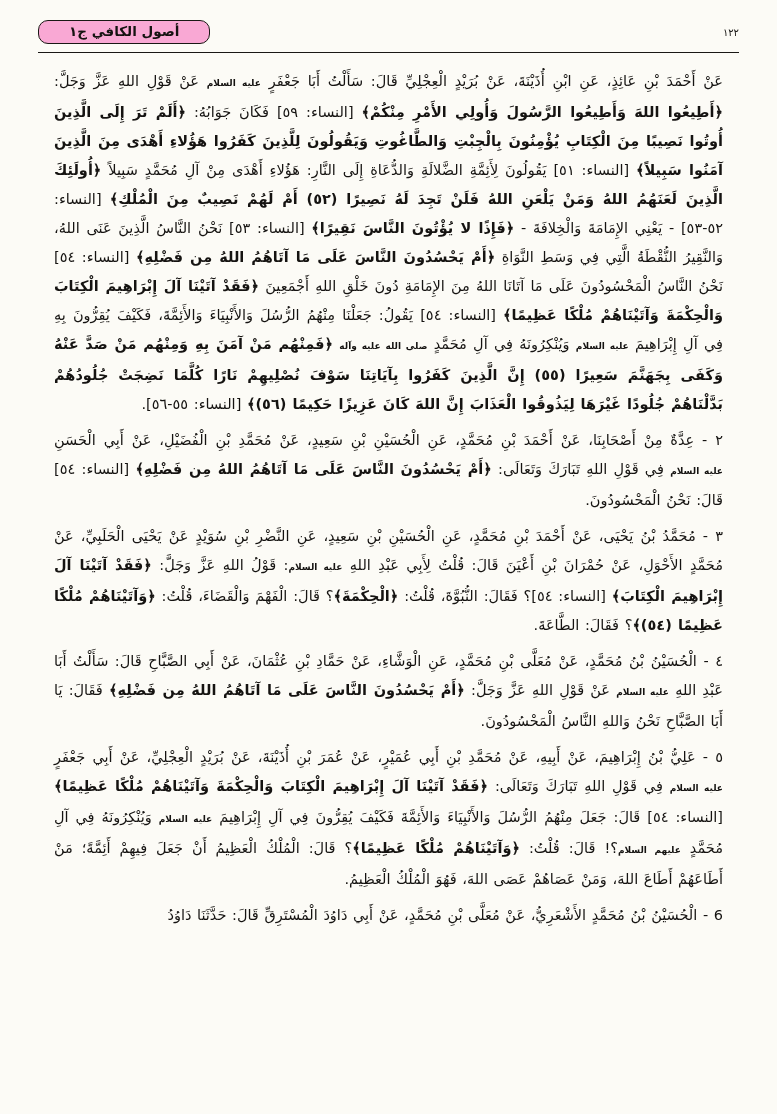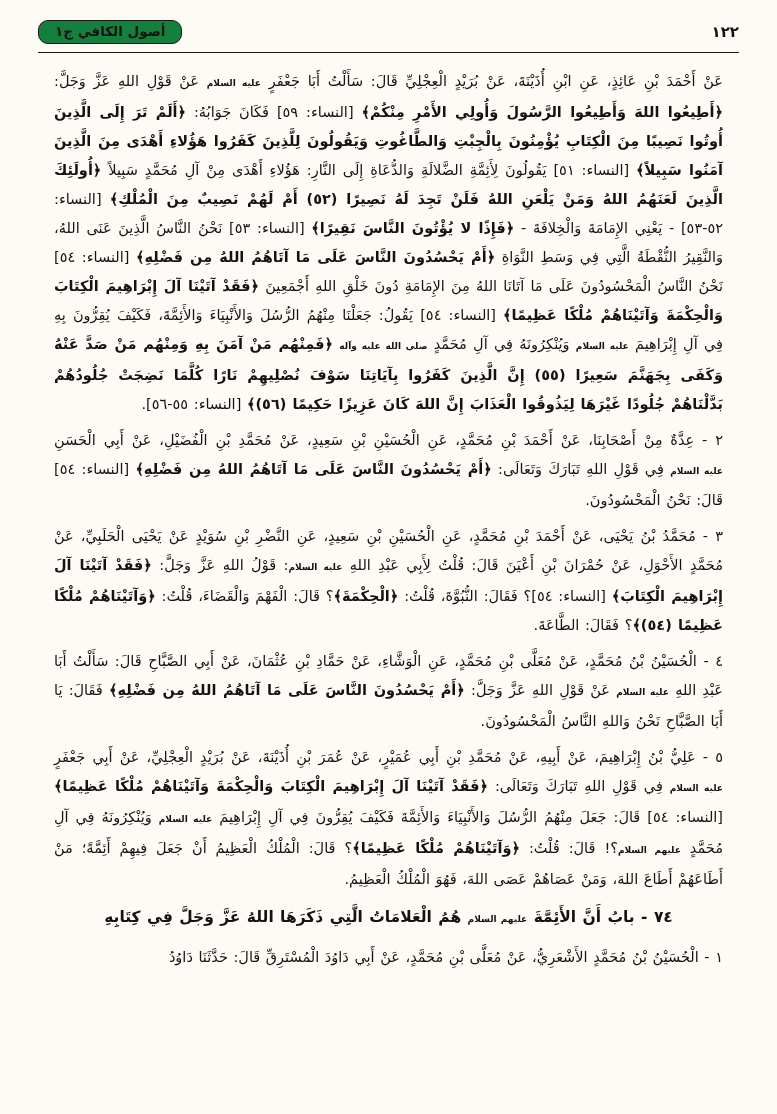--- a/index.html
+++ b/index.html
@@ -2,22 +2,22 @@
 <html lang="ar" dir="rtl"><head>
 <meta charset="utf-8">
 <style>
   html,body{margin:0;padding:0;background:#e8e6e0;}
   .page{
     width:777px;height:1114px;box-sizing:border-box;overflow:hidden;
     background:#fcfbf6;color:#151311;margin:0 auto;position:relative;
     font-family:"DejaVu Sans", sans-serif;direction:rtl;
   }
   .header{display:flex;justify-content:space-between;align-items:center;padding:20px 38px 6px;}
-  .page-number{font-weight:bold;font-size:15px;letter-spacing:1px;margin-left:29px;}
-  .title-box{border:1.7px solid #1a1815;border-radius:10px;padding:2px 16px 4px;font-weight:bold;font-size:13.5px;background:#15803d;}
+  .page-number{font-weight:normal;font-size:10px;letter-spacing:1px;margin-left:29px;}
+  .title-box{border:1.7px solid #1a1815;border-radius:10px;padding:2px 30px 4px;font-weight:bold;font-size:13.5px;background:#f9a8d4;}
   .rule{border-top:1.7px solid #1a1815;margin:2px 38px 0;}
   .page-body{padding:14px 38px 0;font-size:14.5px;line-height:29px;text-align:justify;}
   .para{margin:0 16px 7px;}
   .quran{font-weight:bold;}
   .hon{font-size:9px;font-weight:bold;white-space:nowrap;}
   .chapter-heading{font-size:15.5px;font-weight:bold;text-align:center;margin:9px 26px;line-height:29px;}
   .para, .chapter-heading{word-spacing:1px;}
 </style>
 </head>
 <body>
@@ -32,17 +32,16 @@
   </div>
 
   <div class="rule"></div>
 
   <div class="page-body">
     <p class="para rich">عَنْ أَحْمَدَ بْنِ عَائِذٍ، عَنِ ابْنِ أُذَيْنَةَ، عَنْ بُرَيْدٍ الْعِجْلِيِّ قَالَ: سَأَلْتُ أَبَا جَعْفَرٍ <span class="hon">عليه السلام</span> عَنْ قَوْلِ اللهِ عَزَّ وَجَلَّ: <span class="quran">﴿أَطِيعُوا اللهَ وَأَطِيعُوا الرَّسُولَ وَأُولِي الأَمْرِ مِنْكُمْ﴾</span> [النساء: ٥٩] فَكَانَ جَوَابُهُ: <span class="quran">﴿أَلَمْ تَرَ إِلَى الَّذِينَ أُوتُوا نَصِيبًا مِنَ الْكِتَابِ يُؤْمِنُونَ بِالْجِبْتِ وَالطَّاغُوتِ وَيَقُولُونَ لِلَّذِينَ كَفَرُوا هَؤُلاءِ أَهْدَى مِنَ الَّذِينَ آمَنُوا سَبِيلاً﴾</span> [النساء: ٥١] يَقُولُونَ لِأَئِمَّةِ الضَّلالَةِ وَالدُّعَاةِ إِلَى النَّارِ: هَؤُلاءِ أَهْدَى مِنْ آلِ مُحَمَّدٍ سَبِيلاً <span class="quran">﴿أُولَئِكَ الَّذِينَ لَعَنَهُمُ اللهُ وَمَنْ يَلْعَنِ اللهُ فَلَنْ تَجِدَ لَهُ نَصِيرًا (٥٢) أَمْ لَهُمْ نَصِيبٌ مِنَ الْمُلْكِ﴾</span> [النساء: ٥٢-٥٣] - يَعْنِي الإِمَامَةَ وَالْخِلافَةَ - <span class="quran">﴿فَإِذًا لا يُؤْتُونَ النَّاسَ نَقِيرًا﴾</span> [النساء: ٥٣] نَحْنُ النَّاسُ الَّذِينَ عَنَى اللهُ، وَالنَّقِيرُ النُّقْطَةُ الَّتِي فِي وَسَطِ النَّوَاةِ <span class="quran">﴿أَمْ يَحْسُدُونَ النَّاسَ عَلَى مَا آتَاهُمُ اللهُ مِن فَضْلِهِ﴾</span> [النساء: ٥٤] نَحْنُ النَّاسُ الْمَحْسُودُونَ عَلَى مَا آتَانَا اللهُ مِنَ الإِمَامَةِ دُونَ خَلْقِ اللهِ أَجْمَعِينَ <span class="quran">﴿فَقَدْ آتَيْنَا آلَ إِبْرَاهِيمَ الْكِتَابَ وَالْحِكْمَةَ وَآتَيْنَاهُمْ مُلْكًا عَظِيمًا﴾</span> [النساء: ٥٤] يَقُولُ: جَعَلْنَا مِنْهُمُ الرُّسُلَ وَالأَنْبِيَاءَ وَالأَئِمَّةَ، فَكَيْفَ يُقِرُّونَ بِهِ فِي آلِ إِبْرَاهِيمَ <span class="hon">عليه السلام</span> وَيُنْكِرُونَهُ فِي آلِ مُحَمَّدٍ <span class="hon">صلى الله عليه وآله</span> <span class="quran">﴿فَمِنْهُم مَنْ آمَنَ بِهِ وَمِنْهُم مَنْ صَدَّ عَنْهُ وَكَفَى بِجَهَنَّمَ سَعِيرًا (٥٥) إِنَّ الَّذِينَ كَفَرُوا بِآيَاتِنَا سَوْفَ نُصْلِيهِمْ نَارًا كُلَّمَا نَضِجَتْ جُلُودُهُمْ بَدَّلْنَاهُمْ جُلُودًا غَيْرَهَا لِيَذُوقُوا الْعَذَابَ إِنَّ اللهَ كَانَ عَزِيزًا حَكِيمًا (٥٦)﴾</span> [النساء: ٥٥-٥٦].</p>
     <p class="para rich">٢ - عِدَّةٌ مِنْ أَصْحَابِنَا، عَنْ أَحْمَدَ بْنِ مُحَمَّدٍ، عَنِ الْحُسَيْنِ بْنِ سَعِيدٍ، عَنْ مُحَمَّدِ بْنِ الْفُضَيْلِ، عَنْ أَبِي الْحَسَنِ <span class="hon">عليه السلام</span> فِي قَوْلِ اللهِ تَبَارَكَ وَتَعَالَى: <span class="quran">﴿أَمْ يَحْسُدُونَ النَّاسَ عَلَى مَا آتَاهُمُ اللهُ مِن فَضْلِهِ﴾</span> [النساء: ٥٤] قَالَ: نَحْنُ الْمَحْسُودُونَ.</p>
     <p class="para rich">٣ - مُحَمَّدُ بْنُ يَحْيَى، عَنْ أَحْمَدَ بْنِ مُحَمَّدٍ، عَنِ الْحُسَيْنِ بْنِ سَعِيدٍ، عَنِ النَّضْرِ بْنِ سُوَيْدٍ عَنْ يَحْيَى الْحَلَبِيِّ، عَنْ مُحَمَّدٍ الأَحْوَلِ، عَنْ حُمْرَانَ بْنِ أَعْيَنَ قَالَ: قُلْتُ لِأَبِي عَبْدِ اللهِ <span class="hon">عليه السلام</span>: قَوْلُ اللهِ عَزَّ وَجَلَّ: <span class="quran">﴿فَقَدْ آتَيْنَا آلَ إِبْرَاهِيمَ الْكِتَابَ﴾</span> [النساء: ٥٤]؟ فَقَالَ: النُّبُوَّةَ، قُلْتُ: <span class="quran">﴿الْحِكْمَةَ﴾</span>؟ قَالَ: الْفَهْمَ وَالْقَضَاءَ، قُلْتُ: <span class="quran">﴿وَآتَيْنَاهُمْ مُلْكًا عَظِيمًا (٥٤)﴾</span>؟ فَقَالَ: الطَّاعَةَ.</p>
     <p class="para rich">٤ - الْحُسَيْنُ بْنُ مُحَمَّدٍ، عَنْ مُعَلَّى بْنِ مُحَمَّدٍ، عَنِ الْوَشَّاءِ، عَنْ حَمَّادِ بْنِ عُثْمَانَ، عَنْ أَبِي الصَّبَّاحِ قَالَ: سَأَلْتُ أَبَا عَبْدِ اللهِ <span class="hon">عليه السلام</span> عَنْ قَوْلِ اللهِ عَزَّ وَجَلَّ: <span class="quran">﴿أَمْ يَحْسُدُونَ النَّاسَ عَلَى مَا آتَاهُمُ اللهُ مِن فَضْلِهِ﴾</span> فَقَالَ: يَا أَبَا الصَّبَّاحِ نَحْنُ وَاللهِ النَّاسُ الْمَحْسُودُونَ.</p>
     <p class="para rich">٥ - عَلِيُّ بْنُ إِبْرَاهِيمَ، عَنْ أَبِيهِ، عَنْ مُحَمَّدِ بْنِ أَبِي عُمَيْرٍ، عَنْ عُمَرَ بْنِ أُذَيْنَةَ، عَنْ بُرَيْدٍ الْعِجْلِيِّ، عَنْ أَبِي جَعْفَرٍ <span class="hon">عليه السلام</span> فِي قَوْلِ اللهِ تَبَارَكَ وَتَعَالَى: <span class="quran">﴿فَقَدْ آتَيْنَا آلَ إِبْرَاهِيمَ الْكِتَابَ وَالْحِكْمَةَ وَآتَيْنَاهُمْ مُلْكًا عَظِيمًا﴾</span> [النساء: ٥٤] قَالَ: جَعَلَ مِنْهُمُ الرُّسُلَ وَالأَنْبِيَاءَ وَالأَئِمَّةَ فَكَيْفَ يُقِرُّونَ فِي آلِ إِبْرَاهِيمَ <span class="hon">عليه السلام</span> وَيُنْكِرُونَهُ فِي آلِ مُحَمَّدٍ <span class="hon">عليهم السلام</span>؟! قَالَ: قُلْتُ: <span class="quran">﴿وَآتَيْنَاهُمْ مُلْكًا عَظِيمًا﴾</span>؟ قَالَ: الْمُلْكُ الْعَظِيمُ أَنْ جَعَلَ فِيهِمْ أَئِمَّةً؛ مَنْ أَطَاعَهُمْ أَطَاعَ اللهَ، وَمَنْ عَصَاهُمْ عَصَى اللهَ، فَهُوَ الْمُلْكُ الْعَظِيمُ.</p>
-    <h2 class="chapter-heading rich">٧٤ - بابُ أَنَّ الأَئِمَّةَ <span class="hon">عليهم السلام</span> هُمُ الْعَلامَاتُ الَّتِي ذَكَرَهَا اللهُ عَزَّ وَجَلَّ فِي كِتَابِهِ</h2>
-    <p class="para rich">١ - الْحُسَيْنُ بْنُ مُحَمَّدٍ الأَشْعَرِيُّ، عَنْ مُعَلَّى بْنِ مُحَمَّدٍ، عَنْ أَبِي دَاوُدَ الْمُسْتَرِقِّ قَالَ: حَدَّثَنَا دَاوُدُ</p>
+    <p class="para rich">6 - الْحُسَيْنُ بْنُ مُحَمَّدٍ الأَشْعَرِيُّ، عَنْ مُعَلَّى بْنِ مُحَمَّدٍ، عَنْ أَبِي دَاوُدَ الْمُسْتَرِقِّ قَالَ: حَدَّثَنَا دَاوُدُ</p>
   </div>
 
 </div>
 
 </body></html>

